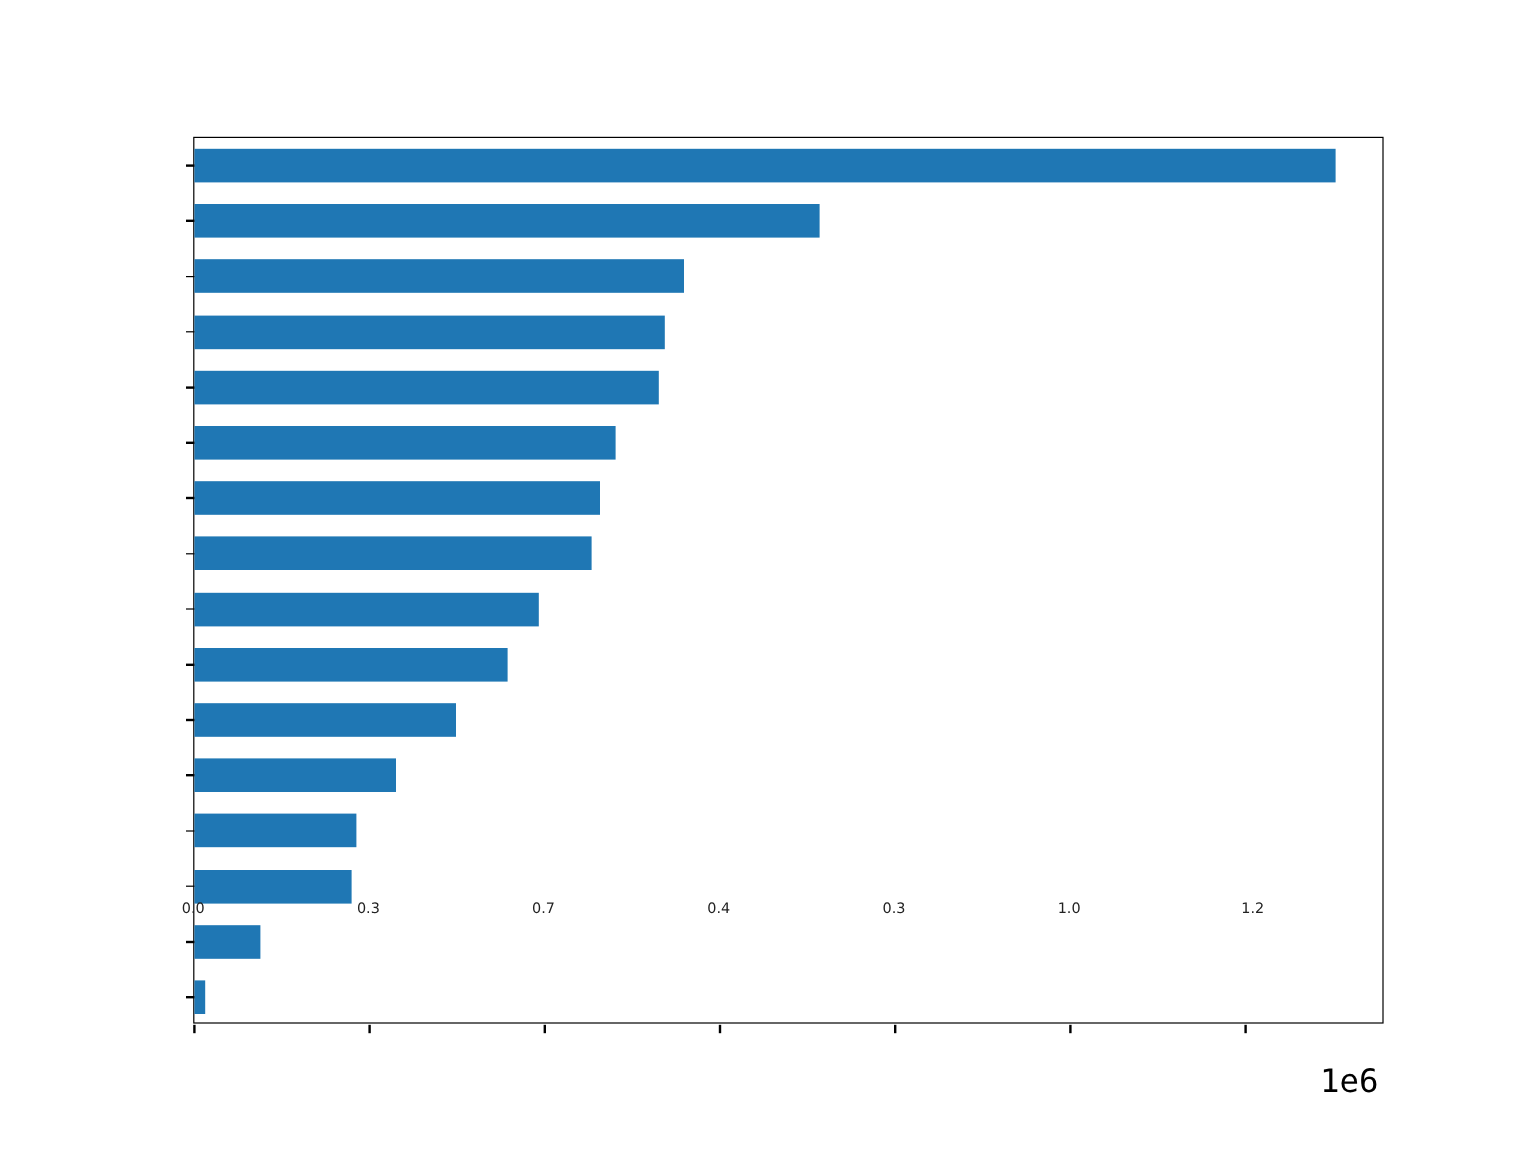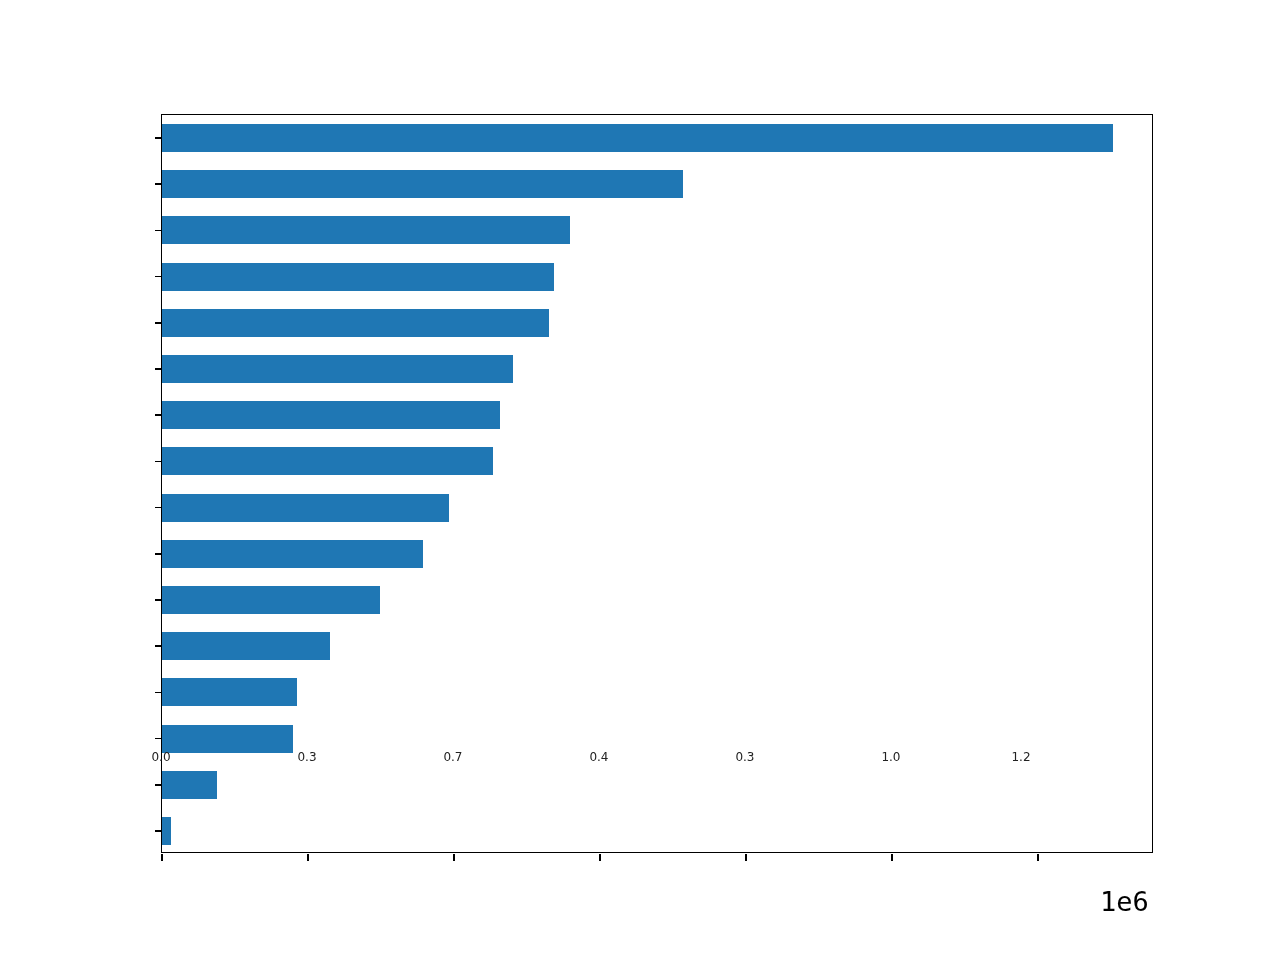--- a/index.html
+++ b/index.html
@@ -186,18 +186,18 @@
     <div class="ylabel-wrap" id="ylabel-wrap"></div>
   </div>
 
   <div id="xlabels-layer">
       <div class="xlabel" style="left: 161px;">0.0</div>
       <div class="xlabel" style="left: 306.99px;">0.3</div>
       <div class="xlabel" style="left: 452.979px;">0.7</div>
       <div class="xlabel" style="left: 598.969px;">0.4</div>
       <div class="xlabel" style="left: 744.959px;">0.3</div>
       <div class="xlabel" style="left: 890.948px;">1.0</div>
-      <div class="xlabel" style="left: 1021px;">1.2</div>
+      <div class="xlabel" style="left: 1044px;">1.2</div>
     </div>
 
   <div id="exponent">1e6</div>
 
 </div>
 
 </body></html>

